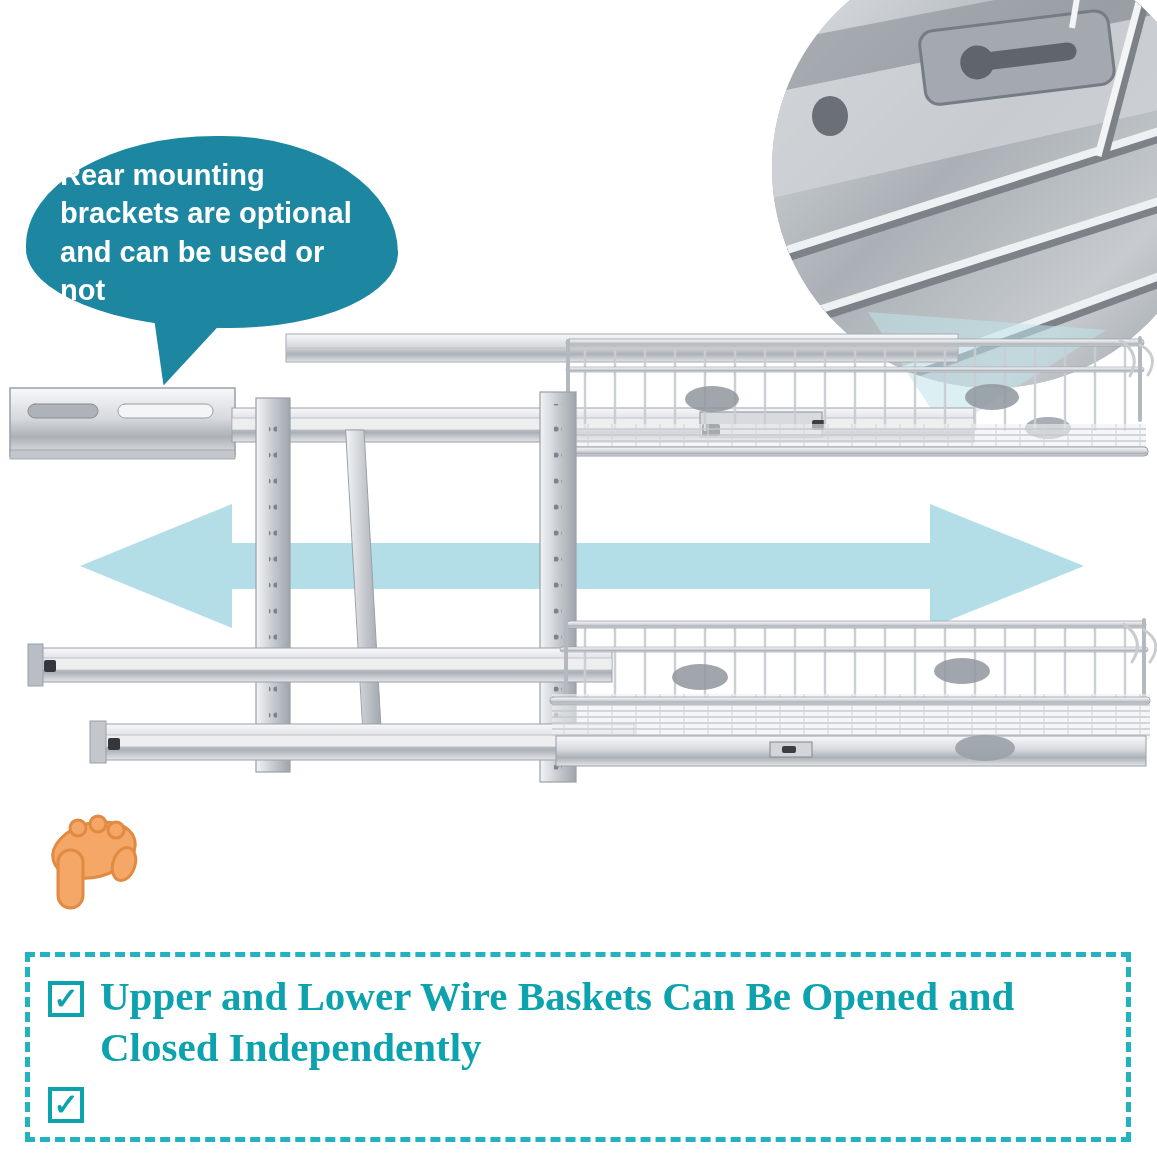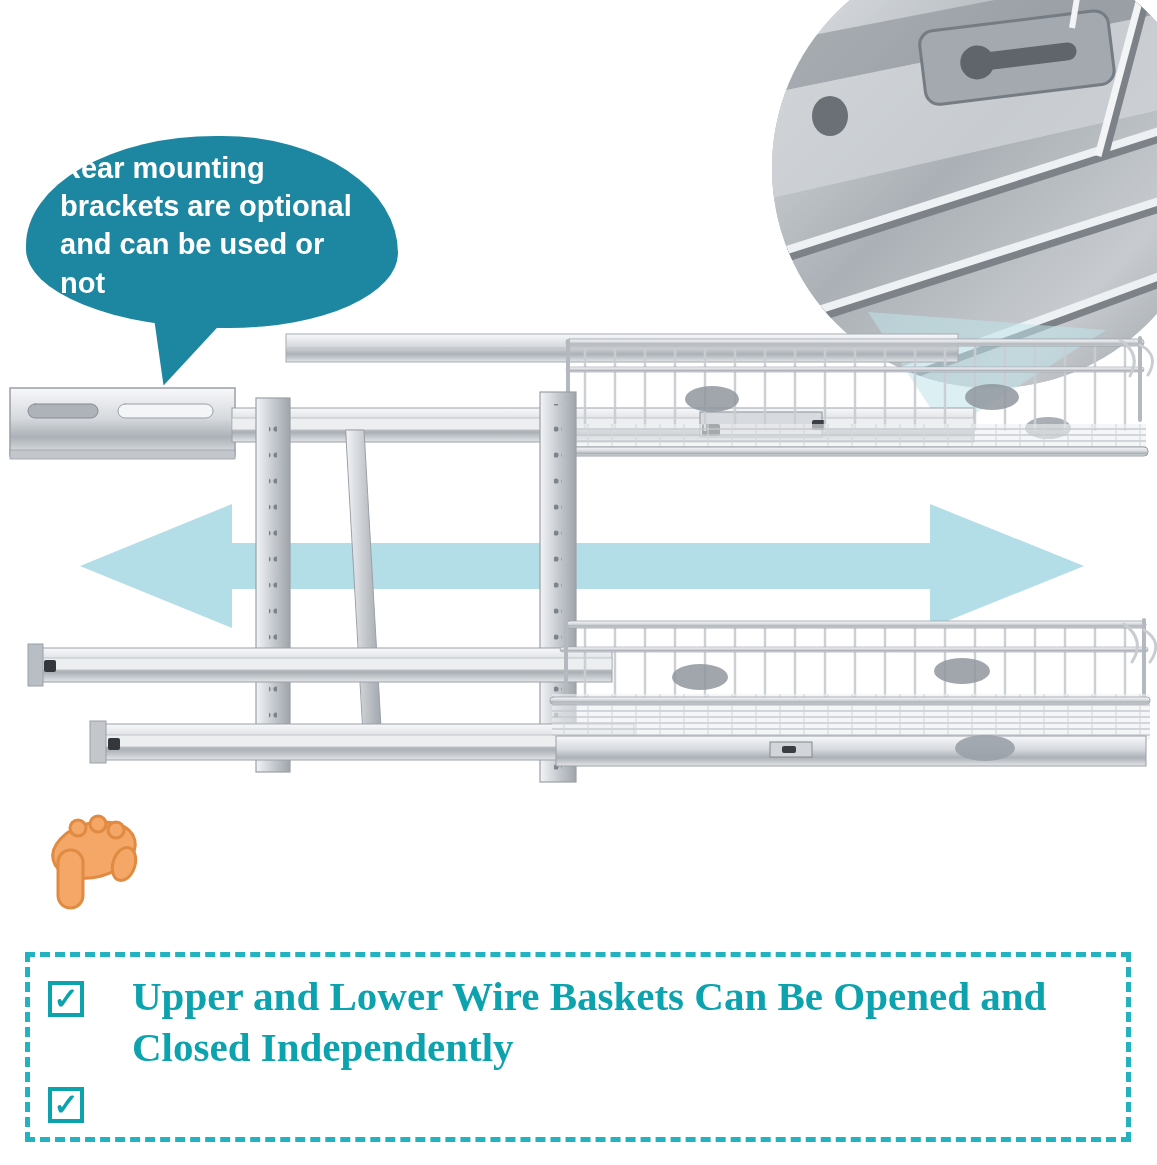--- a/index.html
+++ b/index.html
@@ -21,21 +21,21 @@
   
   .speech-tail {
     position:absolute; left:140px; top:300px; width:100px; height:88px;
     background:#1d87a2; clip-path:polygon(6% 0, 94% 0, 28% 100%);
     transform:rotate(6deg); z-index:3;
   }
   .speech-bubble {
     position:absolute; left:26px; top:136px; width:372px; height:192px;
     background:#1d87a2; z-index:4;
     border-radius:52% 48% 46% 54% / 58% 62% 40% 42%;
-    display:flex; align-items:flex-end; justify-content:center;
+    display:flex; align-items:flex-start; justify-content:center;
     padding:20px 30px 26px 34px;
   }
   .speech-bubble-text {
     color:#ffffff; font-weight:bold; font-size:29px; line-height:1.32;
   }
 
   
   .hand-icon { position:absolute; left:28px; top:812px; width:115px; height:105px; z-index:2; }
 
   
@@ -47,21 +47,21 @@
   }
   .feature { display:flex; align-items:flex-start; gap:16px; }
   .checkbox {
     flex:0 0 auto; width:36px; height:36px; margin-top:10px;
     border:4px solid #0ca3ae; color:#0ca3ae;
     font-size:30px; font-weight:bold; line-height:1;
     display:flex; align-items:center; justify-content:center;
   }
   .feature-text {
     color:#0ca3ae; font-family:"Liberation Serif", serif;
-    font-weight:bold; font-size:41px; line-height:1.24; max-width:1000px;margin-left:32px;
+    font-weight:bold; font-size:41px; line-height:1.24; max-width:1000px;
   }
 </style>
 </head>
 <body>
 
 <div class="stage">
 
   <div class="zoom-inset">
     <svg width="440" height="440" viewBox="0 0 440 440">
       <defs>

